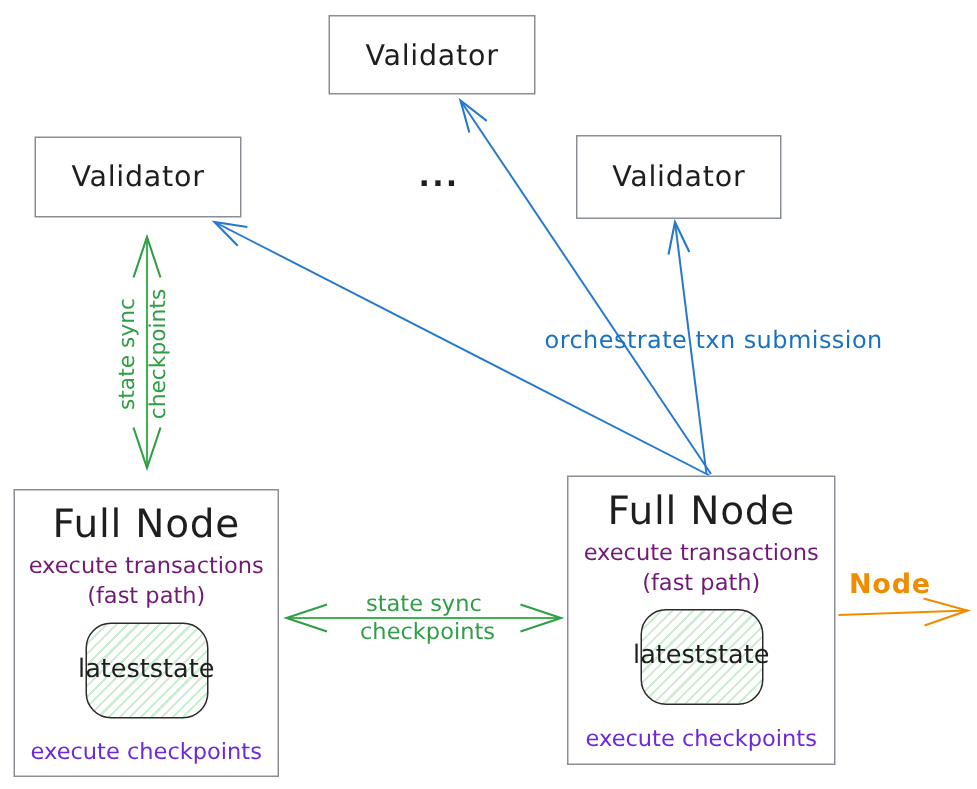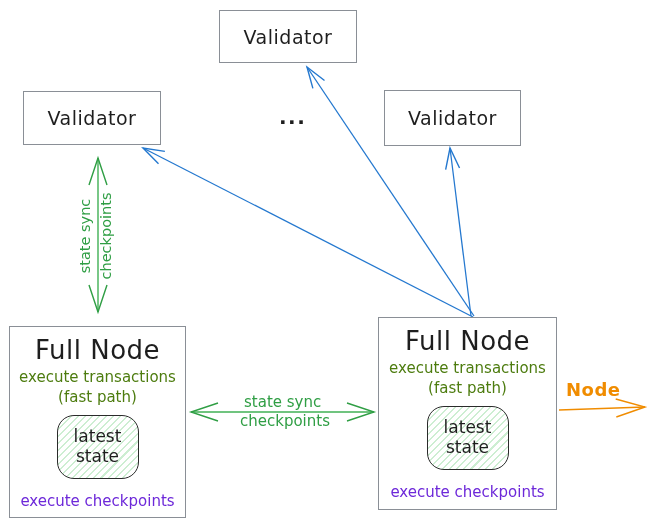--- a/index.html
+++ b/index.html
@@ -5,24 +5,24 @@
   html,body{margin:0;padding:0;background:#fff;}
   #stage{
     position:relative;width:651px;height:526px;background:#ffffff;
     font-family:"DejaVu Sans",sans-serif;overflow:hidden;color:#1e1e1e;
   }
   #arrows{position:absolute;left:0;top:0;width:651px;height:526px;pointer-events:none;}
   .box{position:absolute;background:#ffffff;border:1.8px solid #8a8f96;box-sizing:border-box;}
   .validator{display:flex;align-items:center;justify-content:center;font-size:19px;letter-spacing:.5px;}
   .fullnode{display:flex;flex-direction:column;align-items:center;text-align:center;}
   .fn-title{font-size:26px;margin-top:8px;letter-spacing:.5px;}
-  .fn-blue{font-size:15px;color:#4d7c0f;line-height:1.3;margin-top:3px;white-space:pre-line;}
+  .fn-blue{font-size:15px;color:#701a75;line-height:1.3;margin-top:3px;white-space:pre-line;}
   .state{
     width:80px;height:62px;margin-top:8px;border:1.6px solid #2b2b2b;border-radius:17px;
-    display:flex;flex-direction:column;align-items:center;justify-content:center;
+    display:flex;flex-direction:row;align-items:center;justify-content:center;
     font-size:17px;line-height:1.15;
     background:repeating-linear-gradient(135deg,#ffffff 0 3.5px,#cdeed2 3.5px 5px);
   }
   .fn-green{font-size:15px;color:#6d28d9;margin-top:13px;}
   .lbl{position:absolute;white-space:nowrap;}
   .green-lbl{color:#2f9e44;font-size:15px;}
   #orchestrate-label{left:363px;top:217px;font-size:16px;color:#1971c2;letter-spacing:.3px;}
   #rpcs-label{left:566px;top:379px;font-size:18px;color:#f08c00;font-weight:600;letter-spacing:.5px;}
   #hsync-line1{left:244px;top:393px;}
   #hsync-line2{left:240px;top:412px;}
@@ -98,16 +98,17 @@
   </div>
 
   <div class="lbl" id="vsync-label">
     <span>state sync</span><br>
     <span>checkpoints</span>
   </div>
 
   <div class="lbl green-lbl" id="hsync-line1">state sync</div>
   <div class="lbl green-lbl" id="hsync-line2">checkpoints</div>
 
+  <div class="lbl" id="orchestrate-label">orchestrate txn submission</div>
 
   <div class="lbl" id="rpcs-label">Node</div>
 
 </div>
 
 </body></html>

